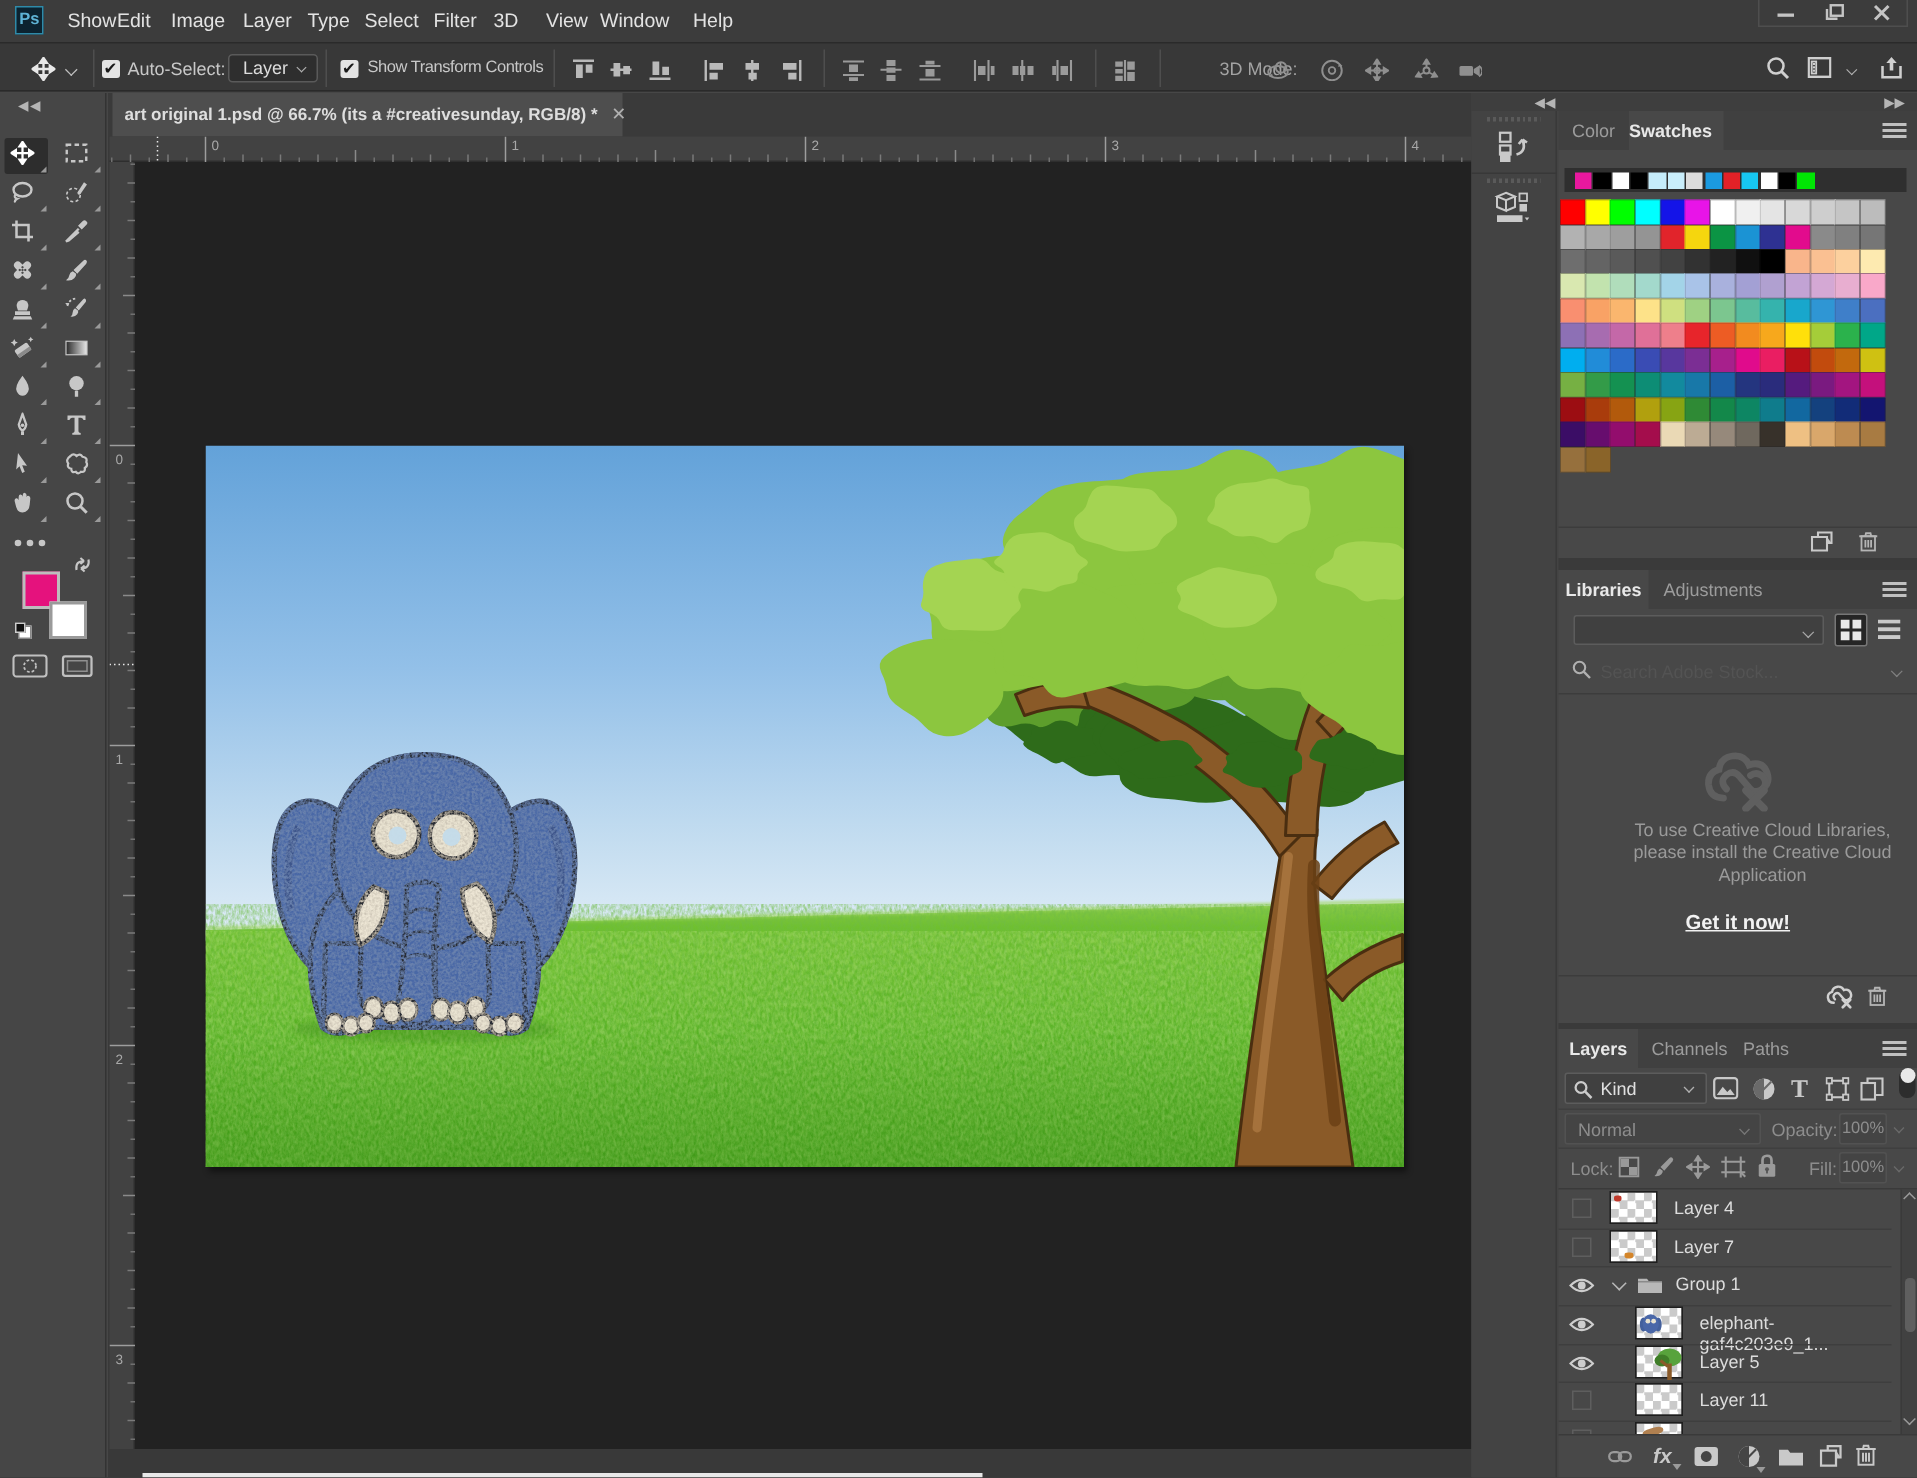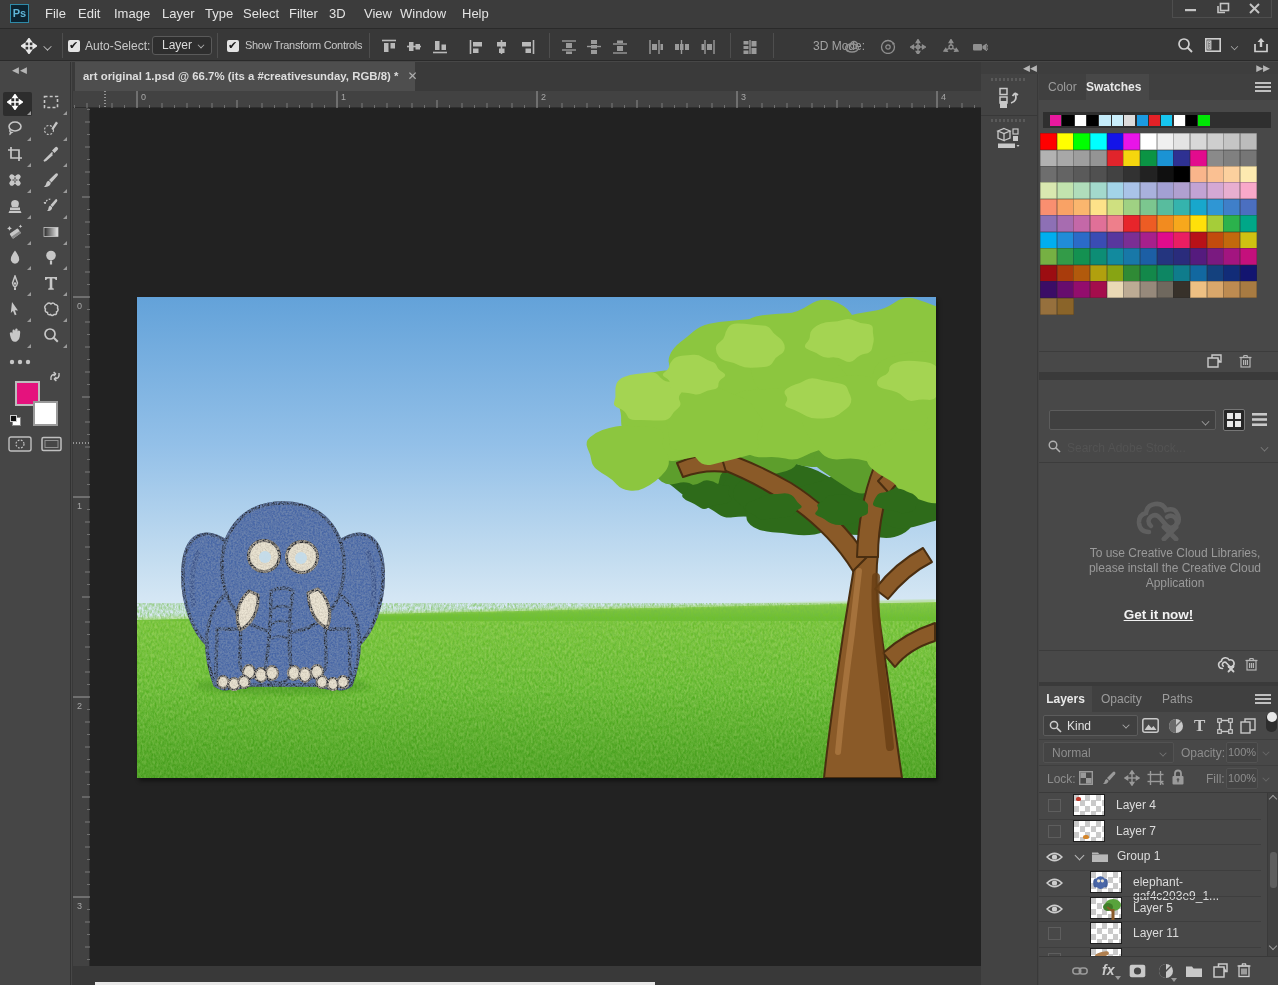--- a/index.html
+++ b/index.html
@@ -80,21 +80,21 @@
   .burger:after { content:""; position:absolute; left:0; top:2px; width:16px; height:2px; background:#c0c0c0; }
 
   .sw { position:absolute; width:17px; height:17px; }
   .gap { position:absolute; left:0; width:239px; background:#3a3a3a; }
 </style>
 </head>
 <body>
 <div id="app">
   <div id="menubar" class="abs">
     <div id="pslogo">Ps</div>
-    <div class="mi" style="left:45px">File</div>
+    <div class="mi" style="left:45px">Show</div>
     <div class="mi" style="left:78px">Edit</div>
     <div class="mi" style="left:114px">Image</div>
     <div class="mi" style="left:162px">Layer</div>
     <div class="mi" style="left:205px">Type</div>
     <div class="mi" style="left:243px">Select</div>
     <div class="mi" style="left:289px">Filter</div>
     <div class="mi" style="left:329px">3D</div>
     <div class="mi" style="left:364px">View</div>
     <div class="mi" style="left:400px">Window</div>
     <div class="mi" style="left:462px">Help</div>
@@ -961,20 +961,25 @@
               <line x1="0.5" y1="3.5" x2="12.5" y2="3.5"></line>
               <path d="M4.5 3.5 L5 1.5 L8 1.5 L8.5 3.5"></path>
               <line x1="4.6" y1="6" x2="4.6" y2="11"></line>
               <line x1="6.5" y1="6" x2="6.5" y2="11"></line>
               <line x1="8.4" y1="6" x2="8.4" y2="11"></line>
             </g>
           </svg>
         </div>
         <div class="gap" style="top:298px;height:8px"></div>
         <div class="panel" style="top:306px;height:302px">
+          <div class="ptabs">
+            <div class="ptab act" style="left:0px;width:60px;text-align:center">Libraries</div>
+            <div class="ptab" style="left:70px">Adjustments</div>
+            <div class="burger" style="top:8px"></div>
+          </div>
           <div style="position:absolute;left:10px;top:30px;width:167px;height:20px;background:#404040;border:1px solid #5c5c5c;border-radius:2px">
             <div style="position:absolute;right:6px;top:7px;width:7px;height:7px;border-right:1.6px solid #a8a8a8;border-bottom:1.6px solid #a8a8a8;transform:rotate(45deg) scale(.8)"></div>
           </div>
           <div style="position:absolute;left:184px;top:29px;width:22px;height:22px;background:#262626;border:1px solid #777;border-radius:2px">
             <svg style="position:absolute;left:3px;top:3px" width="14" height="14">
               <g fill="#e8e8e8">
                 <rect x="0" y="0" width="6" height="6"></rect>
                 <rect x="8" y="0" width="6" height="6"></rect>
                 <rect x="0" y="8" width="6" height="6"></rect>
                 <rect x="8" y="8" width="6" height="6"></rect>
@@ -1026,21 +1031,21 @@
               <line x1="4.6" y1="6" x2="4.6" y2="11"></line>
               <line x1="6.5" y1="6" x2="6.5" y2="11"></line>
               <line x1="8.4" y1="6" x2="8.4" y2="11"></line>
             </g>
           </svg>
         </div>
         <div class="gap" style="top:608px;height:4px"></div>
         <div class="panel" style="top:612px;height:299px">
           <div class="ptabs">
             <div class="ptab act" style="left:0px;width:53px;text-align:center">Layers</div>
-            <div class="ptab" style="left:62px">Opacity</div>
+            <div class="ptab" style="left:62px">Channels</div>
             <div class="ptab" style="left:123px">Paths</div>
             <div class="burger" style="top:8px"></div>
           </div>
           <div style="position:absolute;left:4px;top:29px;width:95px;height:21px;background:#404040;border:1px solid #5c5c5c;border-radius:2px">
             <svg style="position:absolute;left:5px;top:4px" width="13" height="13">
               <circle cx="5" cy="5" r="3.6" fill="none" stroke="#cccccc" stroke-width="1.5"></circle>
               <line x1="7.8" y1="7.8" x2="12" y2="12" stroke="#cccccc" stroke-width="1.7"></line>
             </svg>
             <span style="position:absolute;left:23px;top:3px;font-size:12px;color:#e0e0e0">Kind</span>
             <div style="position:absolute;right:8px;top:6px;width:6px;height:6px;border-right:1.5px solid #b0b0b0;border-bottom:1.5px solid #b0b0b0;transform:rotate(45deg) scale(.85)"></div>

